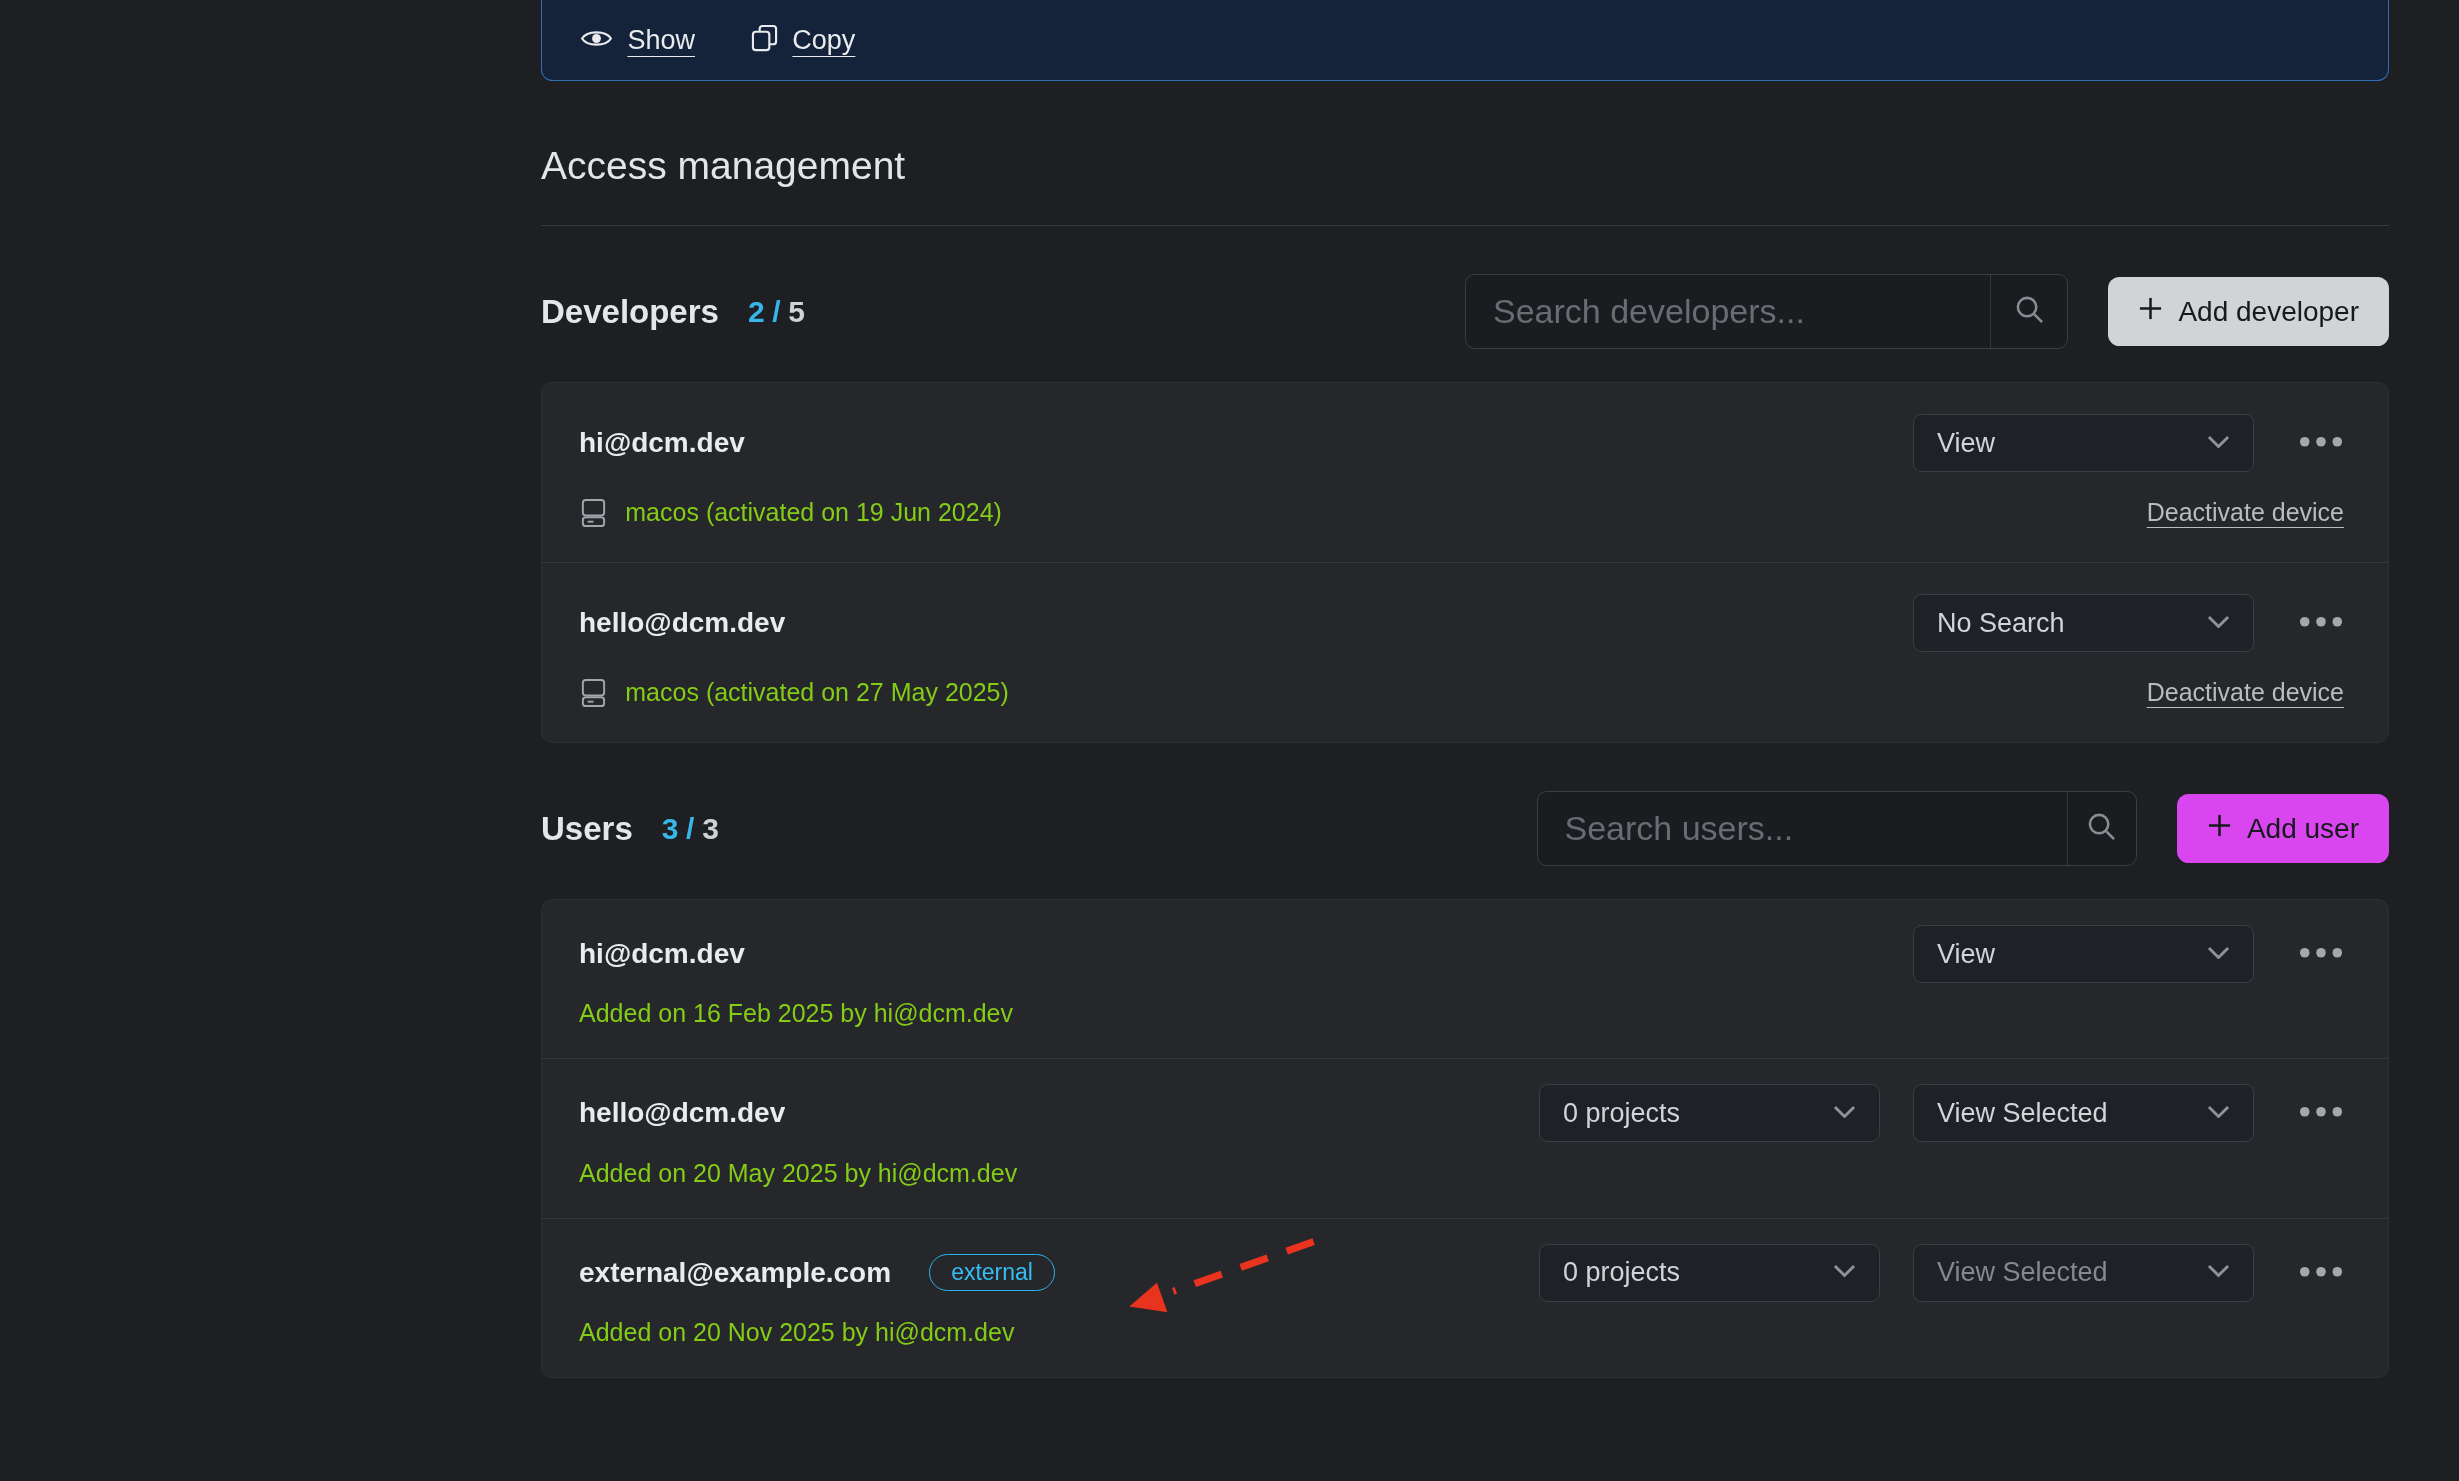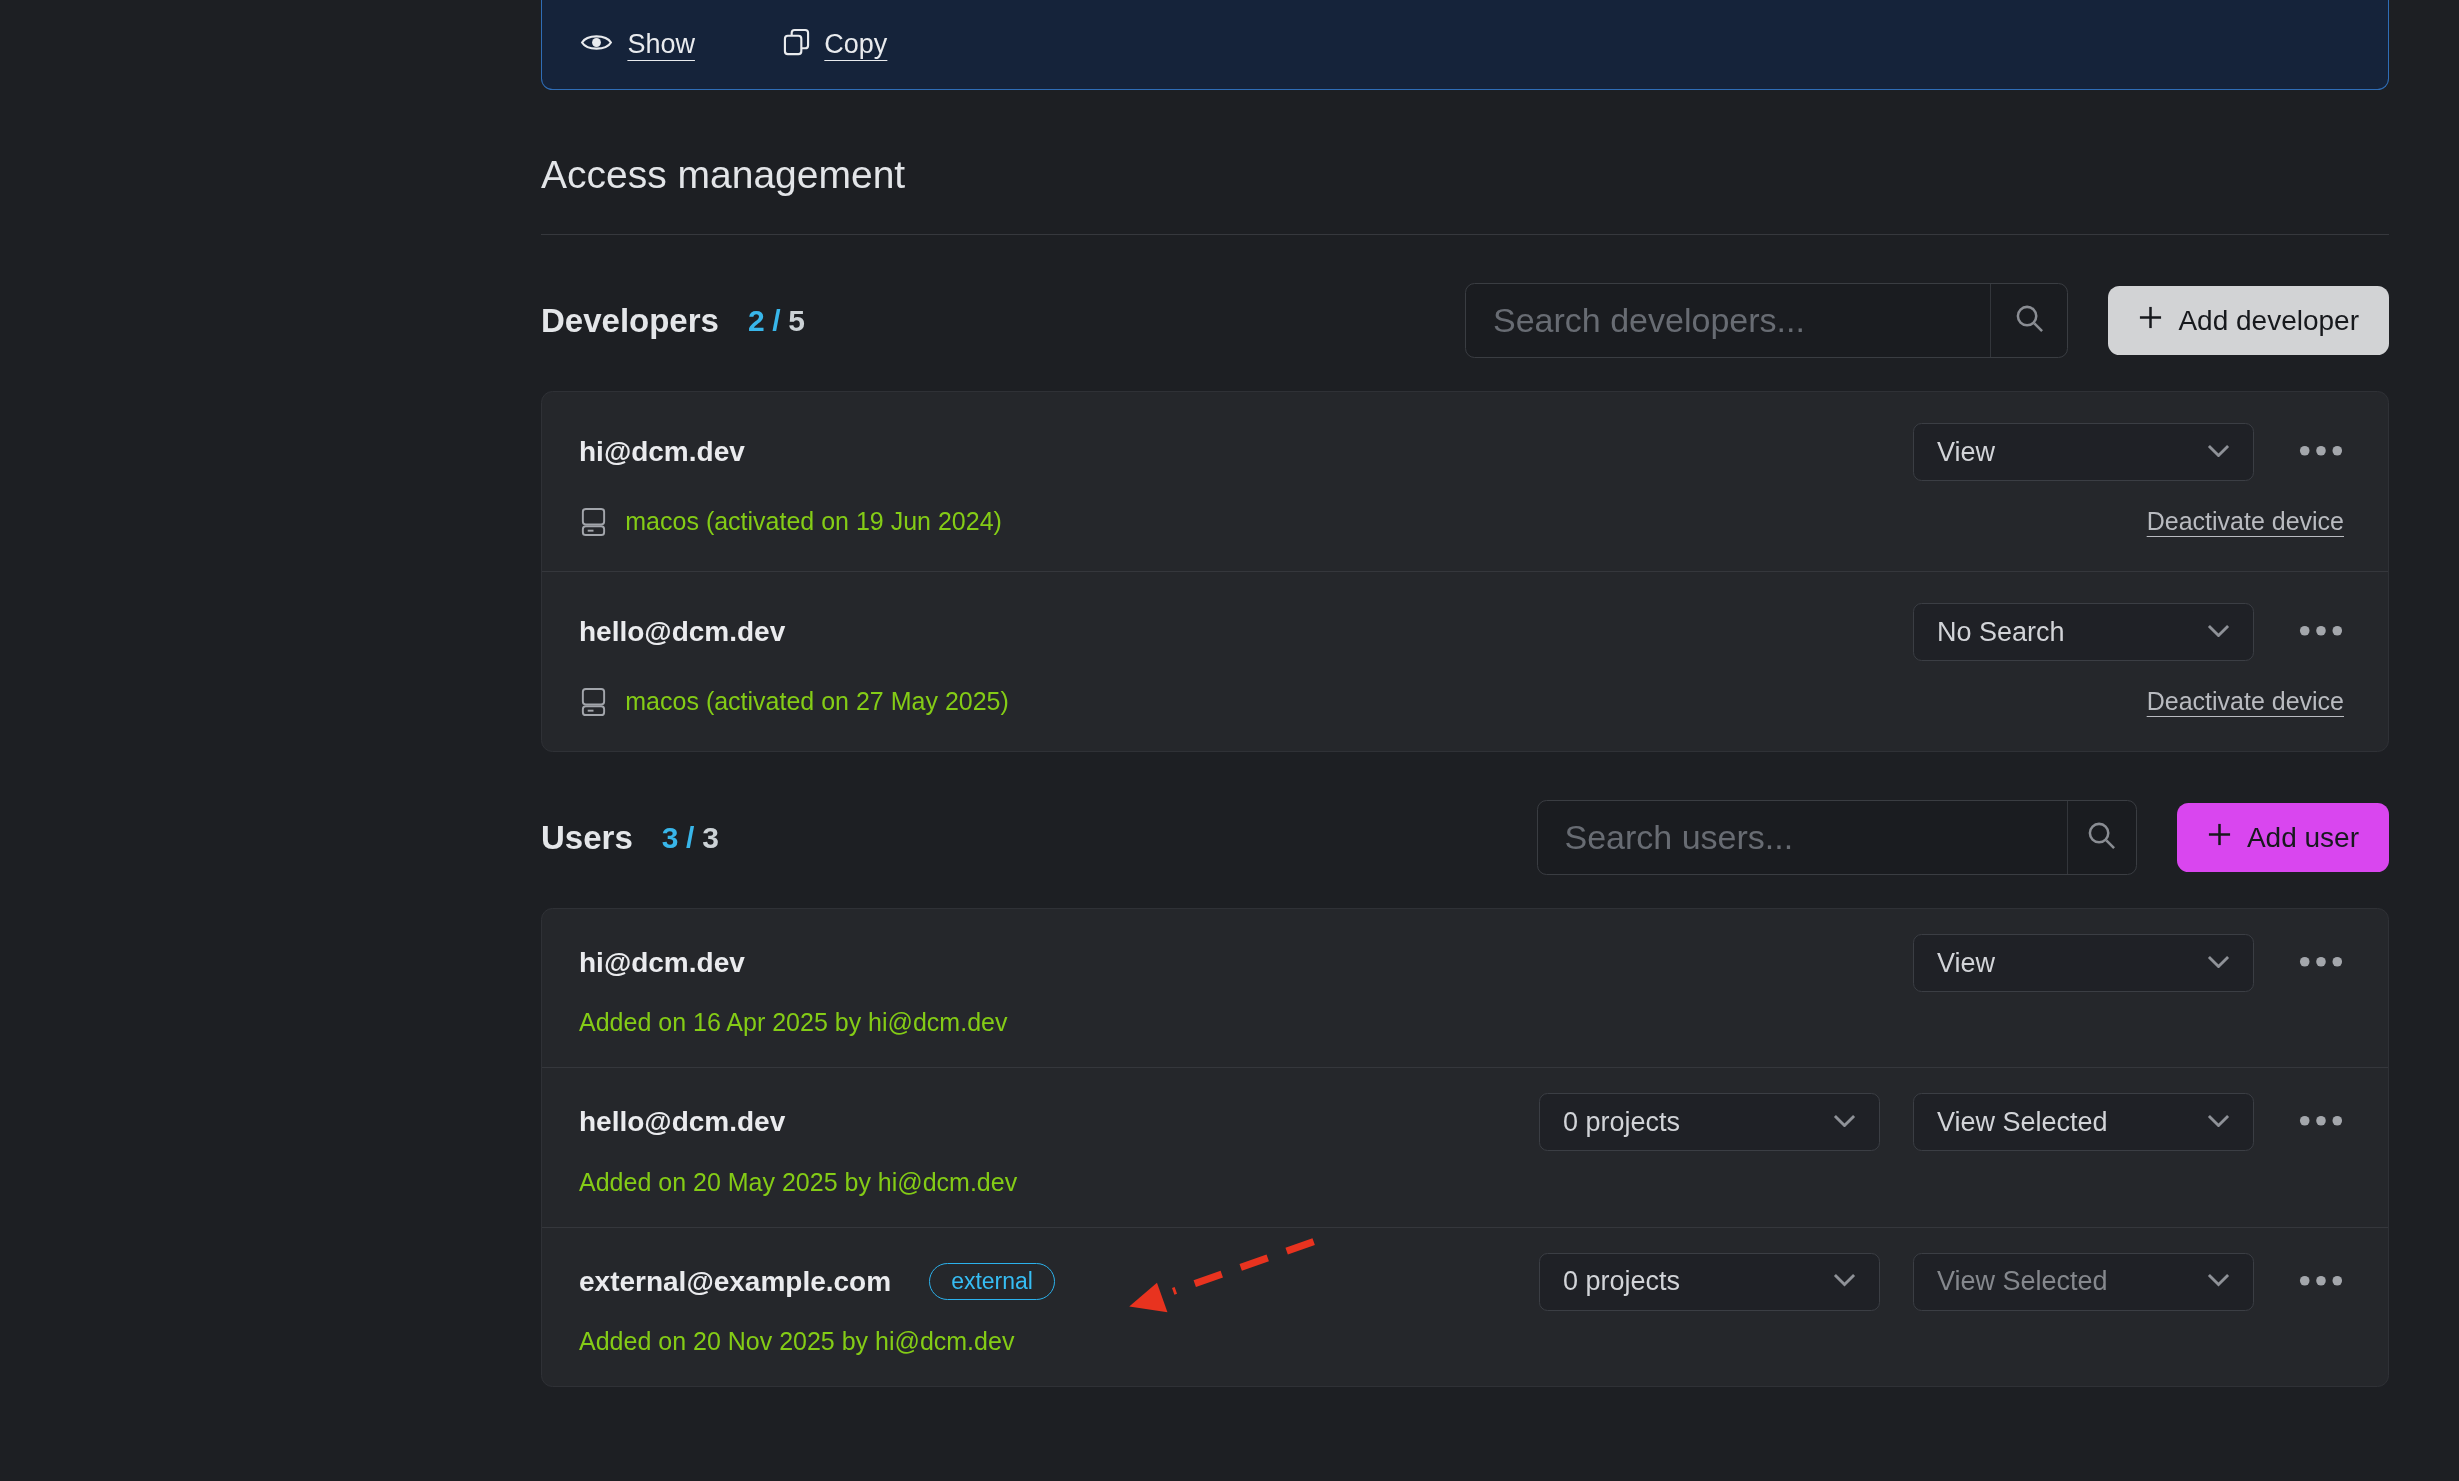--- a/index.html
+++ b/index.html
@@ -8,27 +8,27 @@
     background: #1d1f23;
     font-family: "Liberation Sans", "DejaVu Sans", sans-serif;
     color: #e9eaec;
     position: relative;
     overflow: hidden;
   }
   .content { position: absolute; left: 541px; top: 0; width: 1848px; }
 
   
   .license-box {
-    height: 90px;
+    height: 81px;
     background: #15233a;
     border: 1.9px solid #2f6db6;
     border-top: none;
     border-radius: 0 0 11.5px 11.5px;
     display: flex; align-items: center;
-    padding: 0 38px; gap: 88px;
+    padding: 0 38px; gap: 56px;
   }
   .icon-link { display: inline-flex; align-items: center; gap: 14.4px; cursor: pointer; }
   .icon-link .lbl {
     font-size: 27px; color: #e9ebee;
     text-decoration: underline; text-underline-offset: 6.7px; text-decoration-thickness: 1.4px;
   }
   .icon-link svg { stroke: #e9ebee; fill: none; stroke-width: 2.2; }
 
   
   .page-title {
@@ -314,21 +314,21 @@
           <span>
             <svg width="44" height="11.5" viewBox="0 0 46 12">
                 <circle cx="6" cy="6" r="5"></circle>
                 <circle cx="23" cy="6" r="5"></circle>
                 <circle cx="40" cy="6" r="5"></circle>
               </svg>
           </span>
         </button>
       </div>
       <div class="row-line2">
-        <span class="muted-text">Added on 16 Apr 2025 by hi@dcm.dev</span>
+        <span class="muted-text">Added on 16 Feb 2025 by hi@dcm.dev</span>
       </div>
     </div>
 
     <div class="row">
       <div class="row-line1">
         <span class="email">hello@dcm.dev</span>
         <span class="spacer"></span>
         <div class="select">
           <span class="sel-text">0 projects</span>
           <span>

